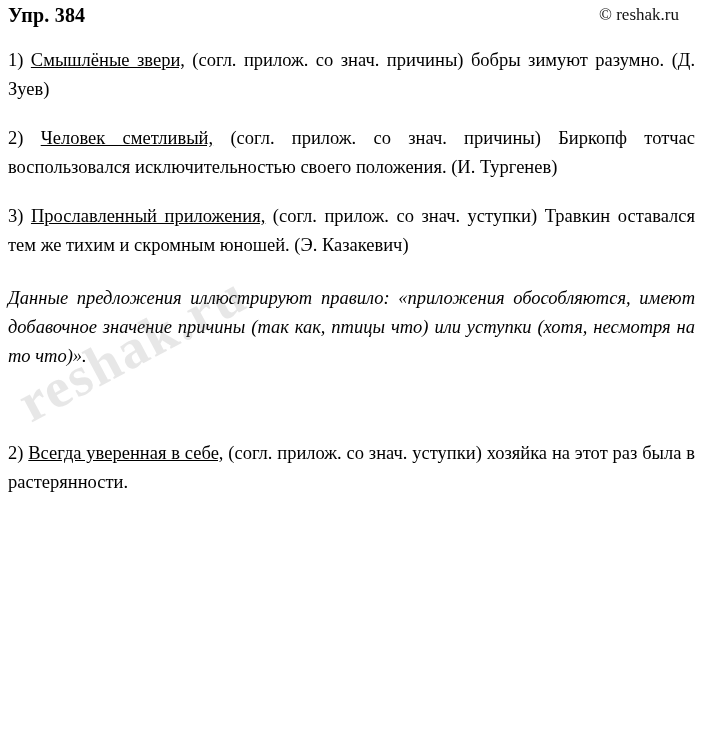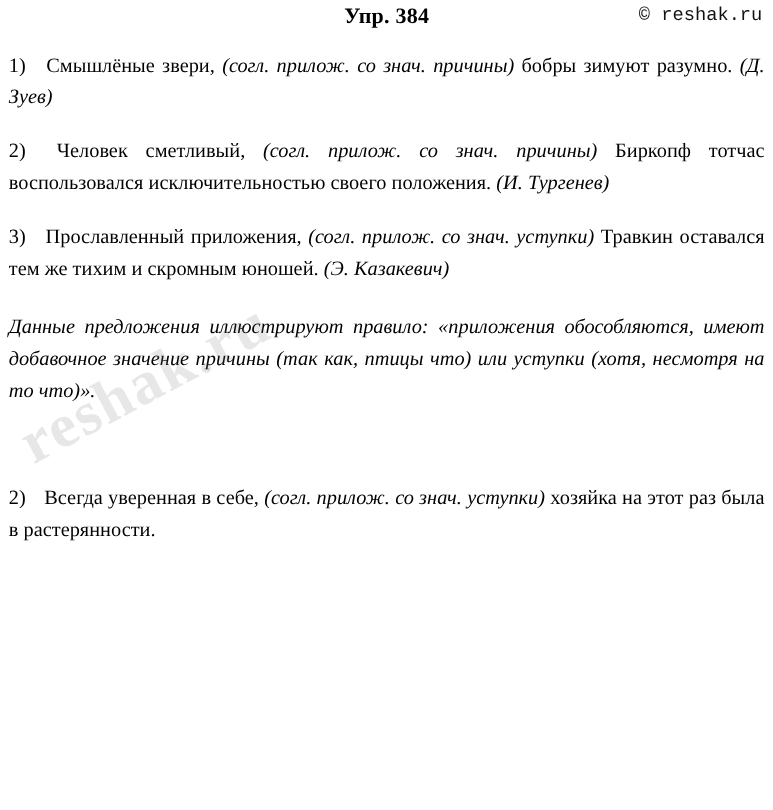--- a/index.html
+++ b/index.html
@@ -20,56 +20,54 @@
     width: 703px;
     height: 736px;
     padding: 0;
     box-sizing: border-box;
   }
   .header {
     position: relative;
     height: 30px;
     padding: 4px 8px 0 8px;
     box-sizing: border-box;
-    text-align: center;
   }
   .ex-title {
     font-size: 20px;
     font-weight: bold;
     font-family: "Liberation Serif", serif;
     letter-spacing: 0.2px;
   }
   .watermark-top {
     position: absolute;
-    right: 10px;
+    right: 24px;
     top: 5px;
     font-size: 17px;
-    font-family: Liberation Mono, monospace;
+    font-family: Liberation Serif, serif;
     color: #111;
   }
   .content {
     padding: 0 8px 0 8px;
     box-sizing: border-box;
   }
   p.para {
     margin: 0 0 0 0;
     padding: 0;
     font-size: 18.5px;
     line-height: 29px;
     text-align: justify;
     text-justify: inter-word;
   }
   .gap-sm { height: 16px; }
   .gap-md { height: 20px; }
   .gap-lg { height: 24px; }
   .u {
-    margin-left: 12px;
+    text-decoration: underline;
   }
   .ital {
-    font-style: italic;
   }
   .para-italic {
     font-style: italic;
   }
   .heading-italic {
     font-style: italic;
     font-weight: bold;
     font-size: 19px;
   }
   .wm-diag {

